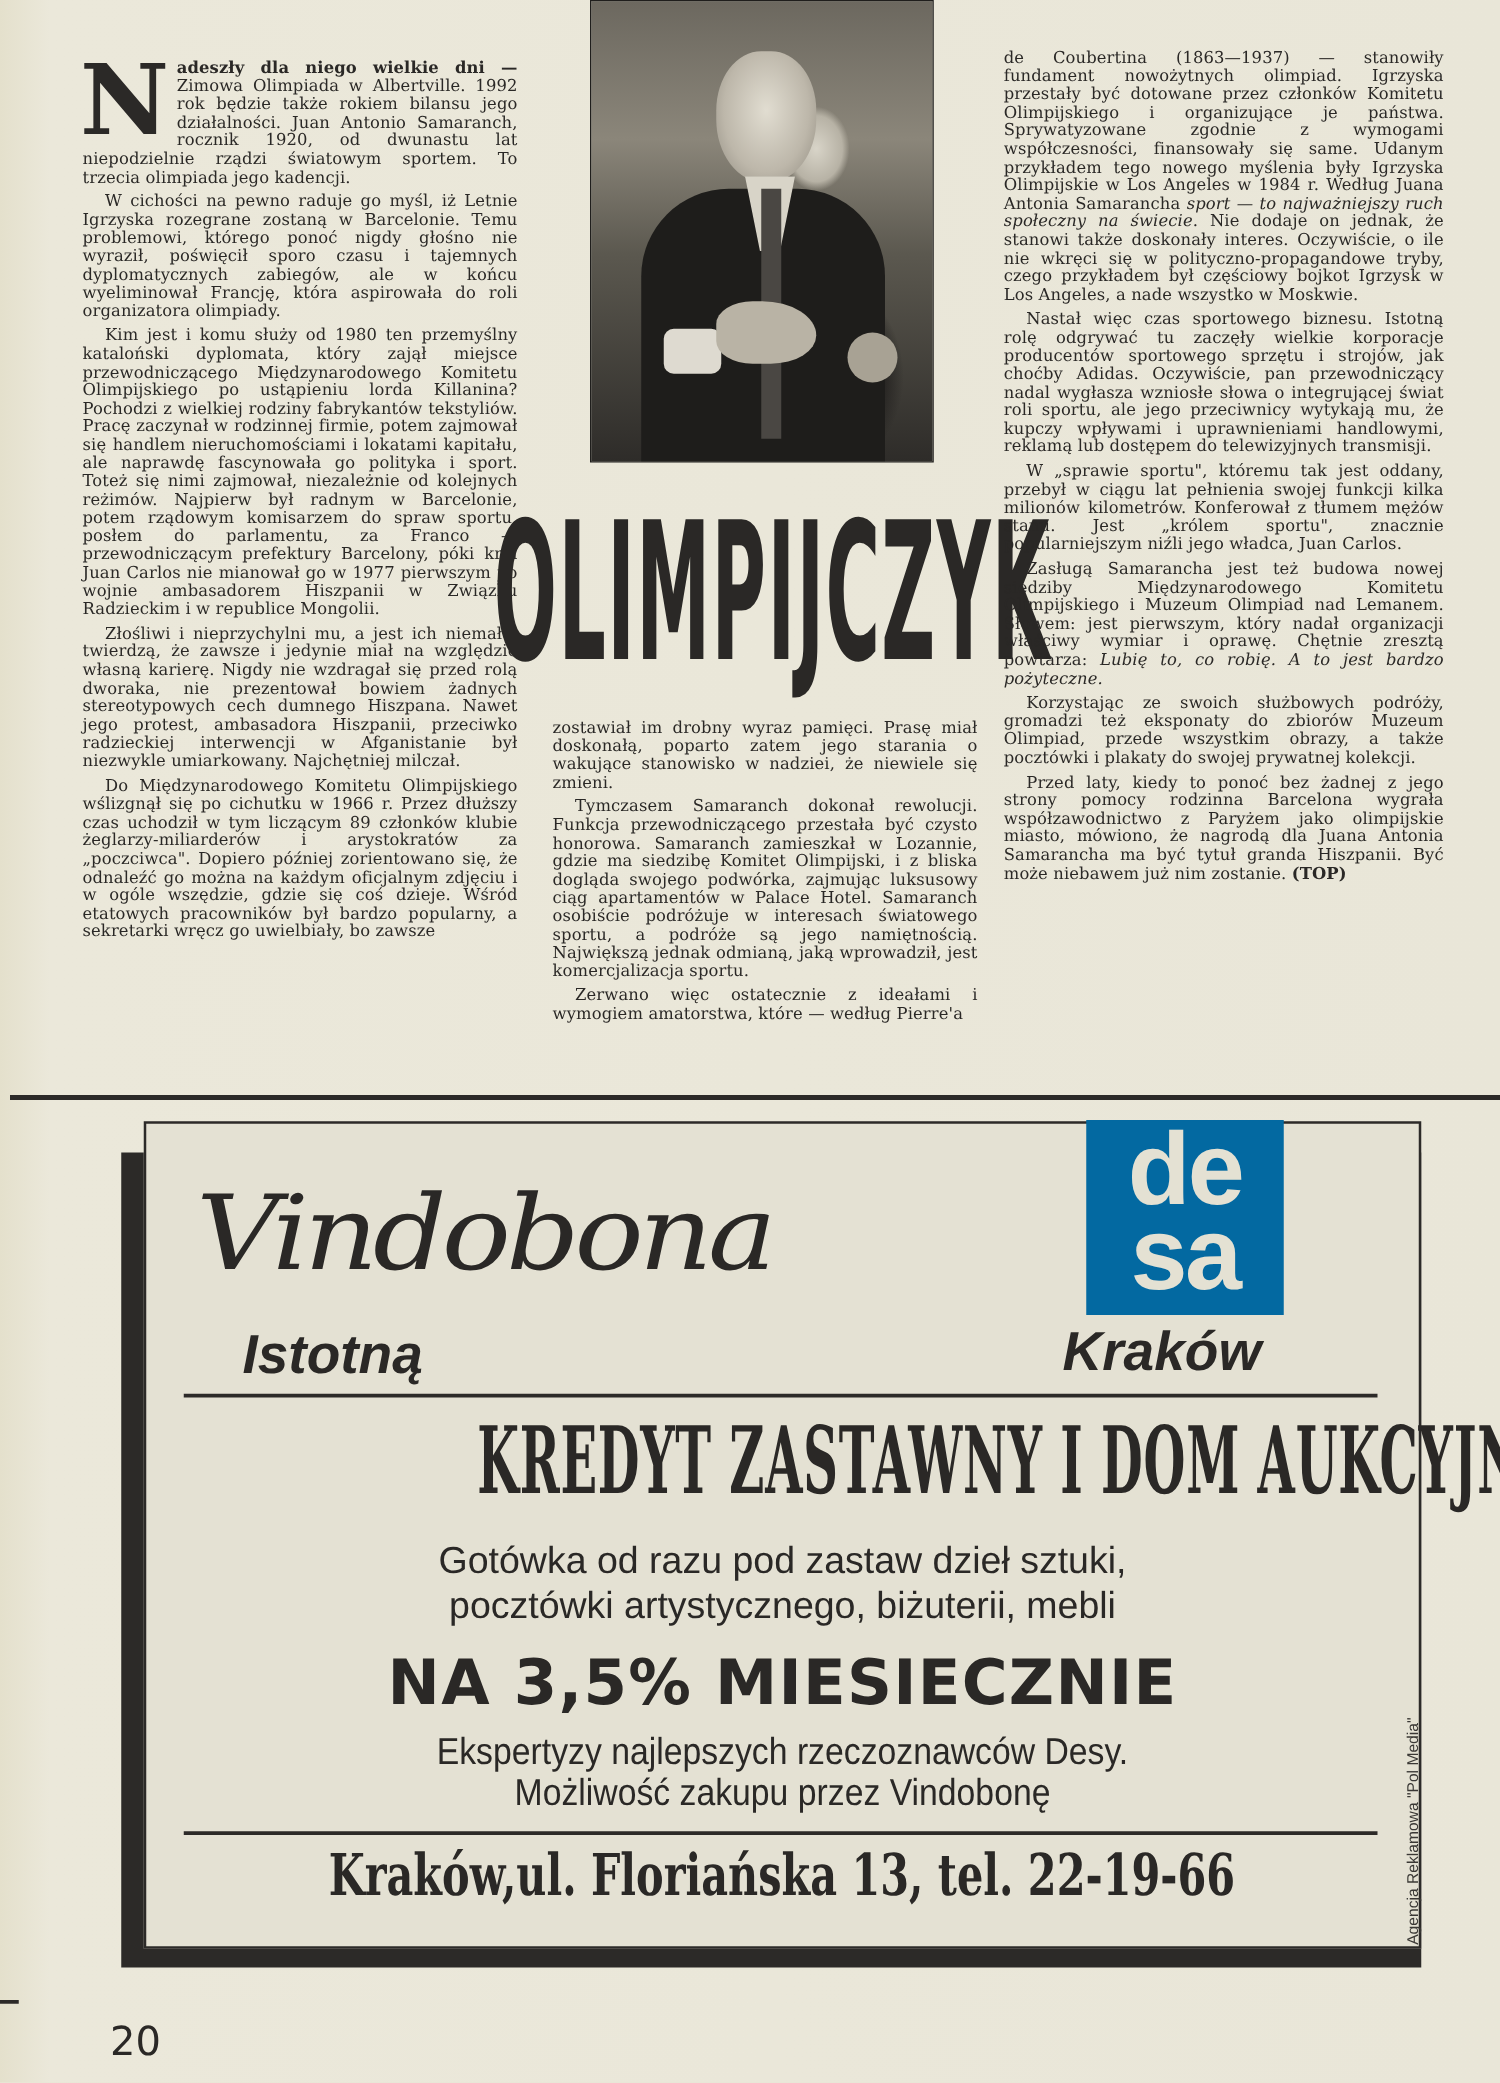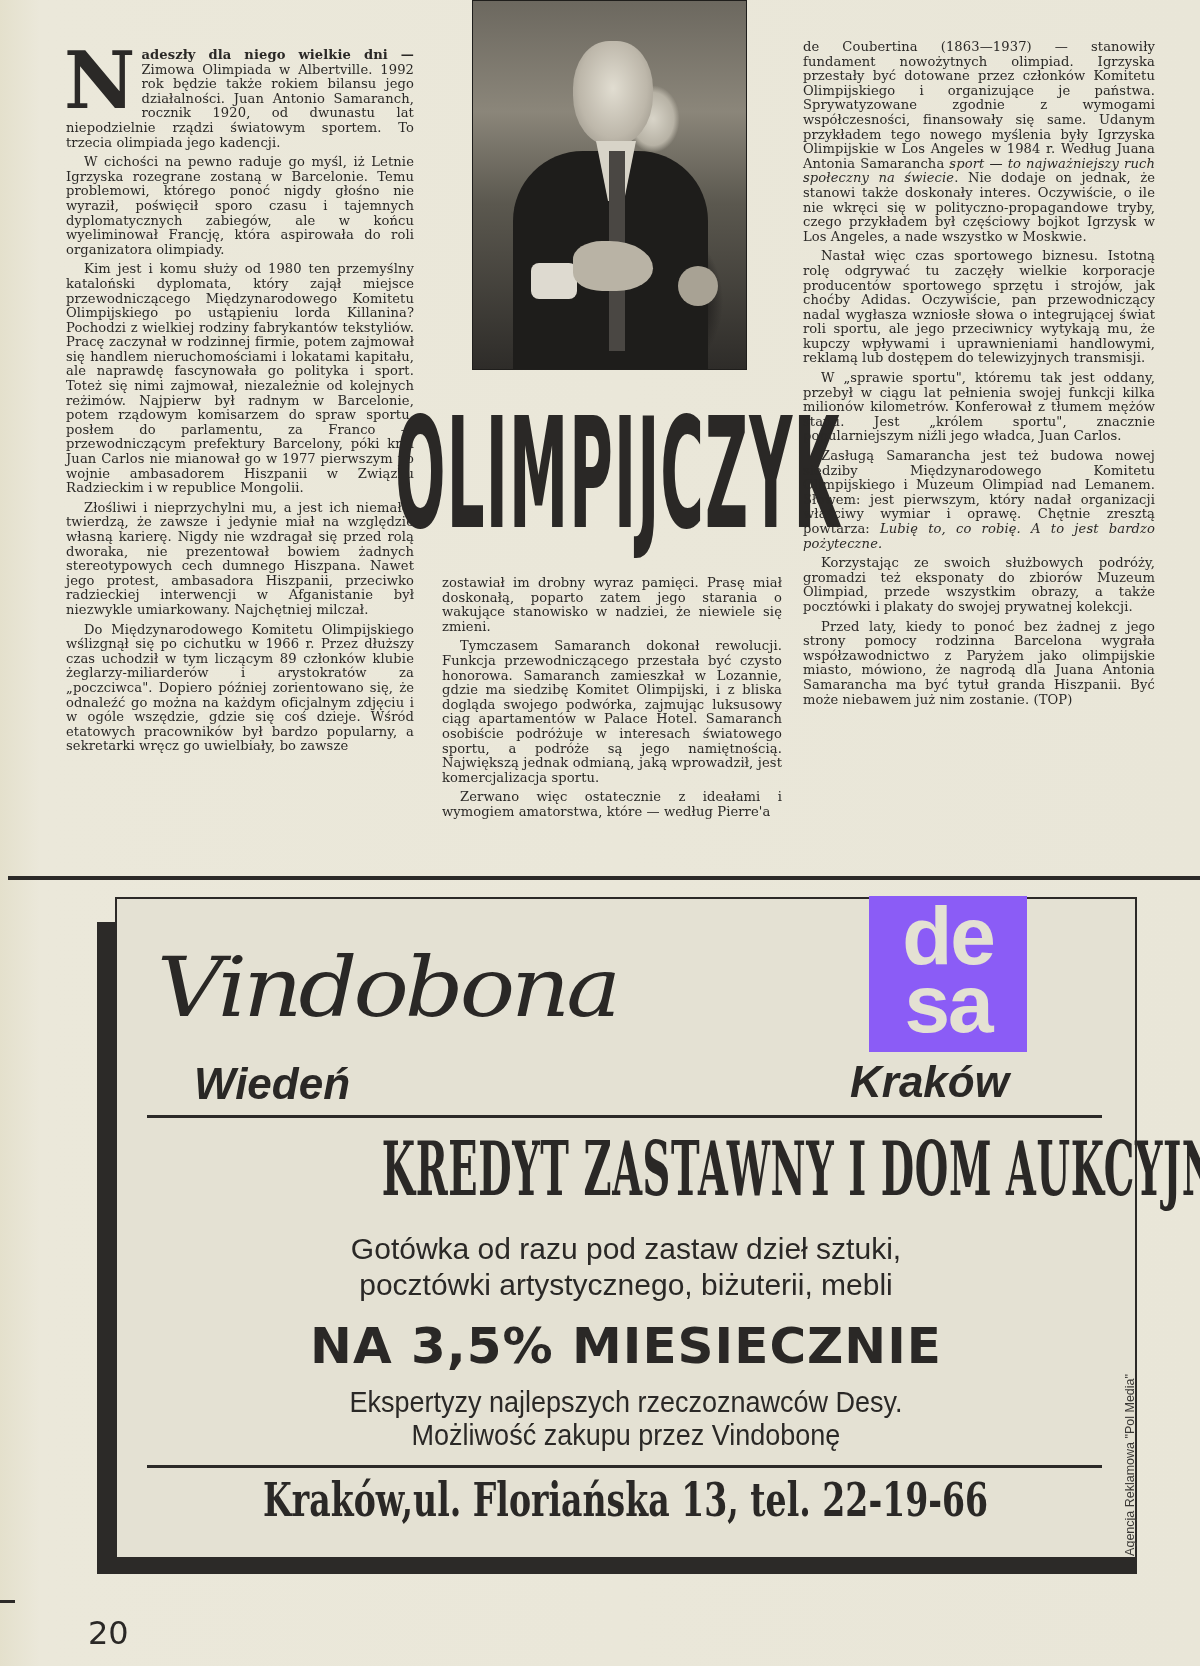--- a/index.html
+++ b/index.html
@@ -7,42 +7,42 @@
   .page{position:absolute;inset:0;background:linear-gradient(90deg,#e4e0cc 0,#ebe8da 40px,#e9e6d8 100%);}
   .col{position:absolute;font-size:13.1px;line-height:14.6px;text-align:justify;letter-spacing:0.1px;}
   .col p{margin:0 0 5px 0;text-indent:18px;}
   .col p.noind{text-indent:0;}
   .col1{left:66px;top:48px;width:348px;}
   .col2{left:442px;top:576px;width:340px;}
   .col3{left:803px;top:40px;width:352px;}
   .dropcap{float:left;font-family:"DejaVu Serif",serif;font-size:78px;line-height:62px;height:62px;margin:2px 6px 0 -2px;font-weight:bold;color:#2b2927;}
   .lead{font-weight:bold;}
   em{font-style:italic;}
-  b{font-weight:normal;}
+  b{font-weight:bold;}
   .photo{position:absolute;left:472px;top:0;width:273px;height:368px;background:
     radial-gradient(ellipse 38px 48px at 180px 118px,#d8d4c8 0,#b7b2a5 55%,transparent 70%),
     radial-gradient(ellipse 120px 120px at 160px 300px,#1d1c1b 0,#242220 60%,transparent 75%),
     radial-gradient(ellipse 40px 25px at 170px 278px,#cfcab8 0,#aaa593 70%,transparent 80%),
     linear-gradient(180deg,#6c685f 0,#8b867a 30%,#5b584f 55%,#2e2c29 100%);
     border:1px solid #1f1e1c;}
   .photo .suit{position:absolute;left:40px;top:150px;width:195px;height:218px;background:#1e1d1b;border-radius:70px 70px 0 0;}
   .photo .head{position:absolute;left:100px;top:40px;width:80px;height:105px;background:radial-gradient(ellipse at 50% 45%,#e1ddd1 0,#bdb7aa 60%,#8d887d 100%);border-radius:45% 45% 48% 48%;}
   .photo .shirt{position:absolute;left:123px;top:140px;width:40px;height:60px;background:#d8d4c8;clip-path:polygon(0 0,100% 0,70% 100%,30% 100%);}
   .photo .tie{position:absolute;left:136px;top:150px;width:16px;height:200px;background:#4a4743;}
   .photo .hand{position:absolute;left:100px;top:240px;width:80px;height:50px;background:#b9b3a5;border-radius:40% 60% 50% 40%;}
   .photo .cuff{position:absolute;left:58px;top:262px;width:46px;height:36px;background:#dedad0;border-radius:8px;}
   .photo .hand2{position:absolute;left:205px;top:265px;width:40px;height:40px;background:#a8a294;border-radius:50%;}
   .headline{position:absolute;left:438px;top:384px;width:360px;height:180px;display:flex;align-items:center;justify-content:center;}
   .headline span{font-family:"Liberation Sans Narrow","DejaVu Sans Condensed","Liberation Sans",sans-serif;font-weight:bold;font-size:118px;line-height:140px;color:#2a2826;transform:scaleX(0.56) scaleY(1.3);display:inline-block;white-space:nowrap;letter-spacing:2px;}
   .rule-top{position:absolute;left:8px;top:876px;width:1192px;height:4px;background:#2c2a28;}
   .shadow{position:absolute;left:97px;top:922px;width:1040px;height:652px;background:#2c2a28;}
   .ad{position:absolute;left:115px;top:897px;width:1018px;height:658px;border:2px solid #2c2a28;background:#e4e1d3;}
   .vindo{position:absolute;left:40px;top:40px;font-family:"DejaVu Serif",serif;font-style:italic;font-size:92px;letter-spacing:-4px;color:#2a2826;transform:scaleY(0.9);transform-origin:left top;}
   .wieden{position:absolute;left:77px;top:160px;font-family:"Liberation Sans",sans-serif;font-weight:bold;font-style:italic;font-size:44px;color:#2a2826;}
-  .desa{position:absolute;left:752px;top:-3px;width:158px;height:156px;background:#8b5cf6;color:#e4e1d3;font-family:"Liberation Sans",sans-serif;font-weight:bold;text-align:center;}
+  .desa{position:absolute;left:752px;top:-3px;width:158px;height:156px;background:#0369a1;color:#e4e1d3;font-family:"Liberation Sans",sans-serif;font-weight:bold;text-align:center;}
   .desa .l1{position:absolute;left:0;right:0;top:4px;font-size:82px;line-height:72px;letter-spacing:-2px;}
   .desa .l2{position:absolute;left:0;right:0;top:72px;font-size:82px;line-height:72px;letter-spacing:-2px;}
   .krakow{position:absolute;left:733px;top:158px;font-family:"Liberation Sans",sans-serif;font-weight:bold;font-style:italic;font-size:44px;color:#2a2826;text-align:center;}
   .ad-rule1{position:absolute;left:30px;top:216px;width:955px;height:3px;background:#2c2a28;}
   .kredyt{position:absolute;left:0;right:0;top:226px;text-align:center;}
   .kredyt span{display:inline-block;font-family:"DejaVu Serif",serif;font-weight:bold;font-size:62px;color:#2a2826;transform:scaleX(0.62) scaleY(1.2);transform-origin:center top;white-space:nowrap;letter-spacing:1px;}
   .gotowka{position:absolute;left:0;right:0;top:332px;text-align:center;font-family:"Liberation Sans",sans-serif;font-size:30px;line-height:36px;color:#2a2826;}
   .na35{position:absolute;left:0;right:0;top:418px;text-align:center;font-family:"DejaVu Sans",sans-serif;font-weight:bold;font-size:50px;color:#2a2826;letter-spacing:1px;}
   .eksp{position:absolute;left:0;right:0;top:486px;text-align:center;font-family:"Liberation Sans",sans-serif;font-size:30px;line-height:33px;color:#2a2826;transform:scaleX(0.9);}
   .ad-rule2{position:absolute;left:30px;top:566px;width:955px;height:3px;background:#2c2a28;}
@@ -95,21 +95,21 @@
     <p><span>Zasługą Samarancha jest też budowa nowej siedziby Międzynarodowego Komitetu Olimpijskiego i Muzeum Olimpiad nad Lemanem. Słowem: jest pierwszym, który nadał organizacji właściwy wymiar i oprawę. Chętnie zresztą powtarza: </span><em>Lubię to, co robię. A to jest bardzo pożyteczne.</em></p>
     <p>Korzystając ze swoich służbowych podróży, gromadzi też eksponaty do zbiorów Muzeum Olimpiad, przede wszystkim obrazy, a także pocztówki i plakaty do swojej prywatnej kolekcji.</p>
     <p><span>Przed laty, kiedy to ponoć bez żadnej z jego strony pomocy rodzinna Barcelona wygrała współzawodnictwo z Paryżem jako olimpijskie miasto, mówiono, że nagrodą dla Juana Antonia Samarancha ma być tytuł granda Hiszpanii. Być może niebawem już nim zostanie. </span><b>(TOP)</b></p>
   </div>
 
   <div class="rule-top"></div>
 
   <div class="shadow"></div>
   <div class="ad">
     <div class="vindo">Vindobona</div>
-    <div class="wieden">Wiedeń</div>
+    <div class="wieden">Istotną</div>
     <div class="desa">
       <div class="l1">de</div>
       <div class="l2">sa</div>
     </div>
     <div class="krakow">Kraków</div>
     <div class="ad-rule1"></div>
     <div class="kredyt"><span>KREDYT ZASTAWNY I DOM AUKCYJNY</span></div>
     <div class="gotowka">
       <div>Gotówka od razu pod zastaw dzieł sztuki,</div>
       <div>pocztówki artystycznego, biżuterii, mebli</div>

